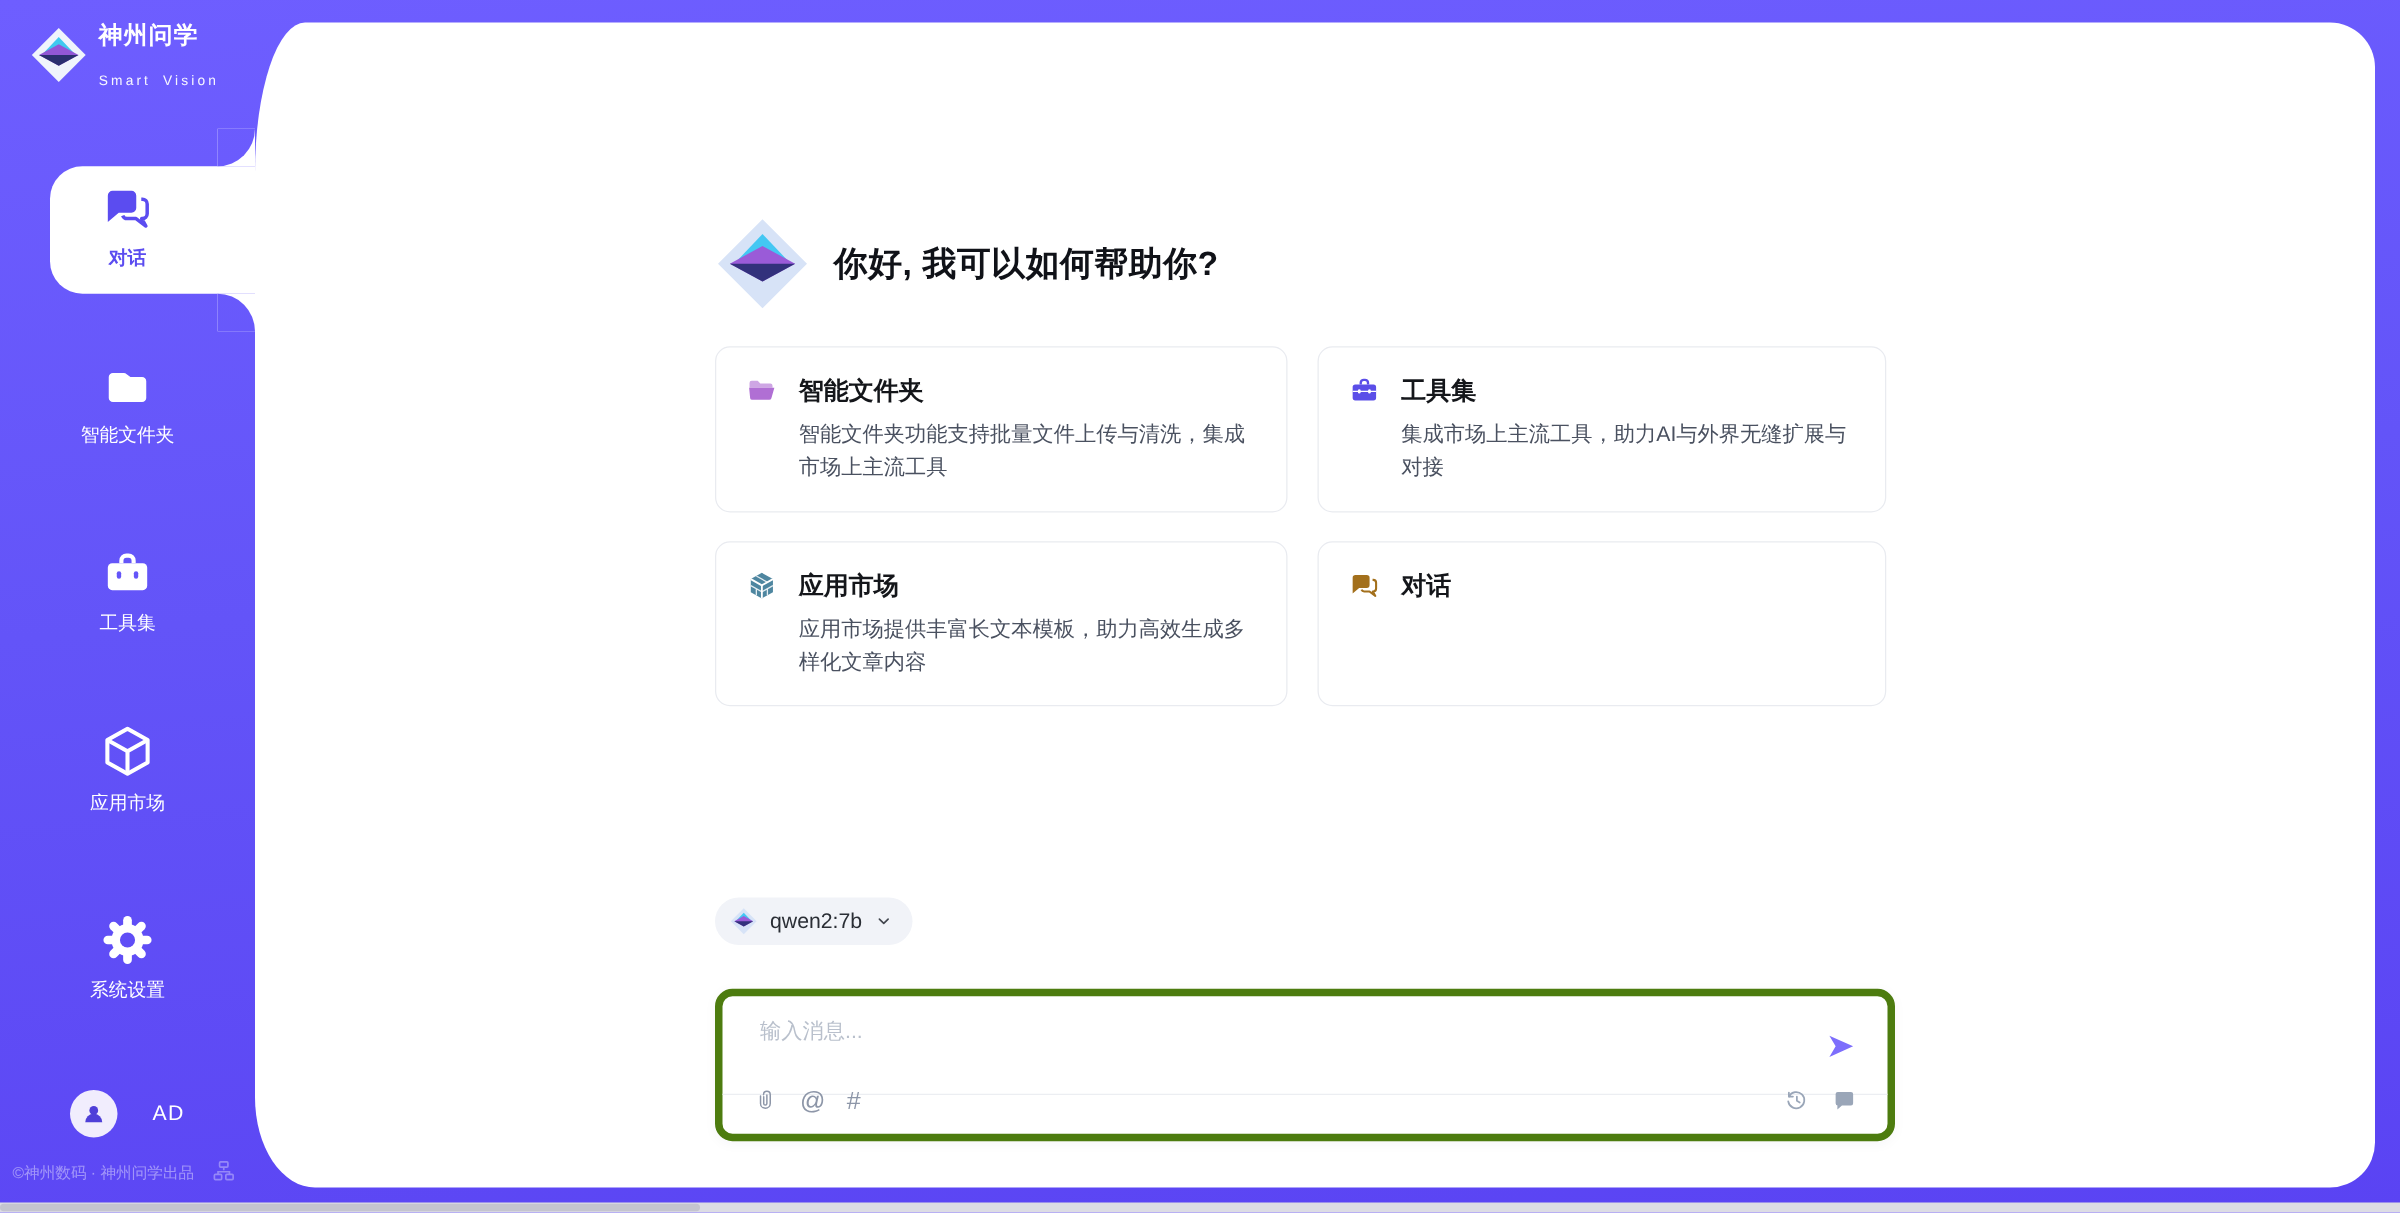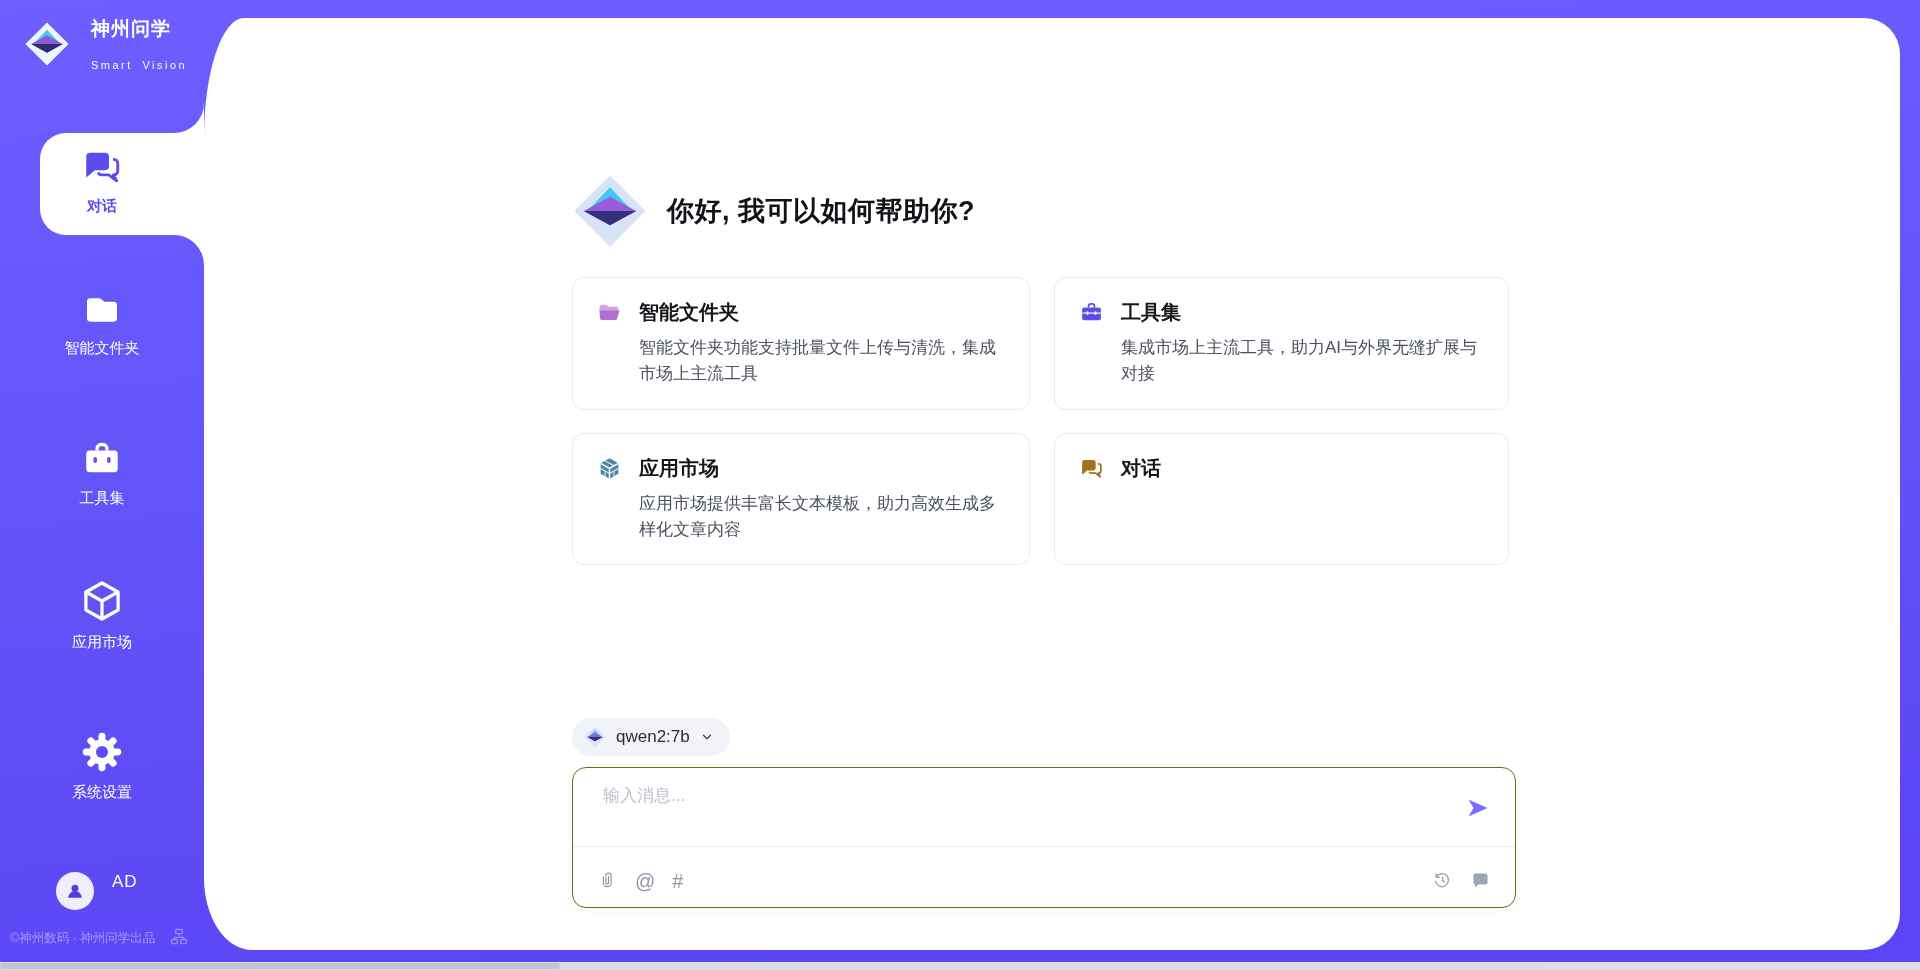--- a/index.html
+++ b/index.html
@@ -13,38 +13,38 @@
   .main-panel{
     position:absolute;left:204px;top:18px;right:20px;bottom:20px;background:#ffffff;
     border-radius:40px 36px 36px 48px / 120px 36px 36px 72px;
     padding-left:15px;
   }
   .bottom-scroll-strip{position:absolute;left:0;right:0;bottom:0;height:8px;background:#dcdce4;}
   .bottom-scroll-thumb{position:absolute;left:0;top:1px;height:6px;width:560px;background:#c4c4cf;border-radius:3px;}
 
   
   .sidebar{position:absolute;left:0;top:0;width:204px;height:970px;color:#fff;}
-  .logo-row{position:absolute;left:24px;top:18px;display:flex;align-items:center;gap:21px;}
+  .logo-row{position:absolute;left:24px;top:18px;display:flex;align-items:center;gap:9px;}
   .logo-text .name{font-size:19px;font-weight:700;letter-spacing:1px;line-height:1.2;}
   .logo-text .tagline{font-size:11px;font-weight:400;letter-spacing:2.5px;word-spacing:4px;opacity:.95;margin-top:18px;}
 
   .active-tab{position:absolute;left:40px;top:133px;width:164px;height:102px;background:#fff;border-radius:26px 0 0 26px;}
   .fillet{position:absolute;left:174px;width:30px;height:30px;background:#fff;}
   .fillet.top{top:103px;}
   .fillet.bottom{top:235px;}
   .fillet::after{content:"";position:absolute;inset:0;}
   .fillet.top::after{border-bottom-right-radius:30px;}
   .fillet.bottom::after{border-top-right-radius:30px;}
 
   .nav-item{position:absolute;left:0;width:204px;display:flex;flex-direction:column;align-items:center;gap:9px;cursor:pointer;}
   .nav-item .nav-label{font-size:15px;color:#ffffff;}
   .nav-item.active .nav-label{color:#5b4cf0;font-weight:600;}
   .nav-item svg{display:block;}
 
-  .user-row{position:absolute;left:56px;top:872px;display:flex;align-items:flex-start;gap:18px;}
+  .user-row{position:absolute;left:56px;top:872px;display:flex;align-items:center;gap:28px;}
   .avatar{width:38px;height:38px;border-radius:50%;background:#f1edfd;display:flex;align-items:center;justify-content:center;}
   .user-name{font-size:17px;letter-spacing:1px;color:#fff;}
   .sidebar-footer{position:absolute;left:10px;top:930px;font-size:12.5px;color:rgba(255,255,255,0.42);white-space:nowrap;}
   .watermark{position:absolute;left:169px;top:927px;opacity:.35;}
 
   
   .diamond-sm .d-outer{fill:#f0f4fc}.diamond-sm .d-top{fill:#3fc9f0}.diamond-sm .d-mid{fill:#9257d6}.diamond-sm .d-bot{fill:#2b2f6f}
   .diamond-lg .d-outer{fill:#d7e3f7}.diamond-lg .d-top{fill:#43c7f3}.diamond-lg .d-mid{fill:#9a5bd8}.diamond-lg .d-bot{fill:#32317c}
 
   
@@ -55,21 +55,21 @@
   .cards{position:absolute;top:259px;left:0;width:944px;display:grid;grid-template-columns:458px 455px;column-gap:24px;row-gap:23px;}
   .card{border:1px solid #e9ebf0;border-radius:12px;background:#fff;padding:21px 24px;box-sizing:border-box;min-height:128px;cursor:pointer;}
   .card-head{display:flex;align-items:center;gap:17px;}
   .card-title{font-size:20px;font-weight:700;color:#14161a;}
   .card-desc{margin-top:9px;padding-left:42px;font-size:17px;line-height:1.55;color:#4a5160;}
 
   .model-pill{position:absolute;top:700px;left:0;height:38px;display:inline-flex;align-items:center;gap:10px;
     background:#f1f3f8;border-radius:19px;padding:0 16px 0 12px;cursor:pointer;}
   .model-name{font-size:17px;color:#2a2e35;}
 
-  .composer{position:absolute;top:749px;left:0;width:944px;height:141px;background:#fff;border:1px solid #4d7c0f;
+  .composer{position:absolute;top:773px;left:0;width:944px;height:122px;background:#fff;border:6px solid #4d7c0f;
     border-radius:14px;box-sizing:border-box;box-shadow:0 2px 10px rgba(25,35,70,0.04);}
   .composer textarea{position:absolute;left:28px;top:14px;right:64px;height:58px;border:none;outline:none;resize:none;
     font-family:"Liberation Sans","DejaVu Sans",sans-serif;font-size:17px;color:#333a44;background:transparent;}
   .composer textarea::placeholder{color:#b9c0cc;}
   .send-btn{position:absolute;right:24px;top:28px;width:26px;height:26px;border:none;background:transparent;padding:0;cursor:pointer;color:#7d6efc;}
   .composer-divider{position:absolute;left:0;right:0;top:78px;height:1px;background:#eceef2;}
   .composer-toolbar{position:absolute;left:26px;right:24px;bottom:16px;display:flex;justify-content:space-between;align-items:center;}
   .tool-group{display:flex;align-items:center;gap:17px;}
   .tool-icon{color:#8d96a8;cursor:pointer;display:flex;align-items:center;}
   .tool-icon.right{color:#9aa6b8;}

